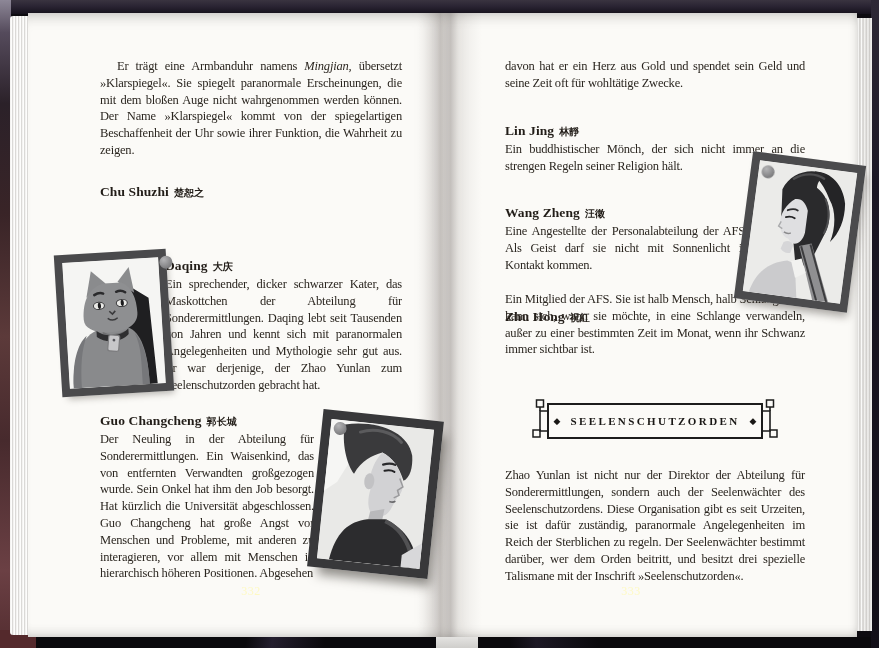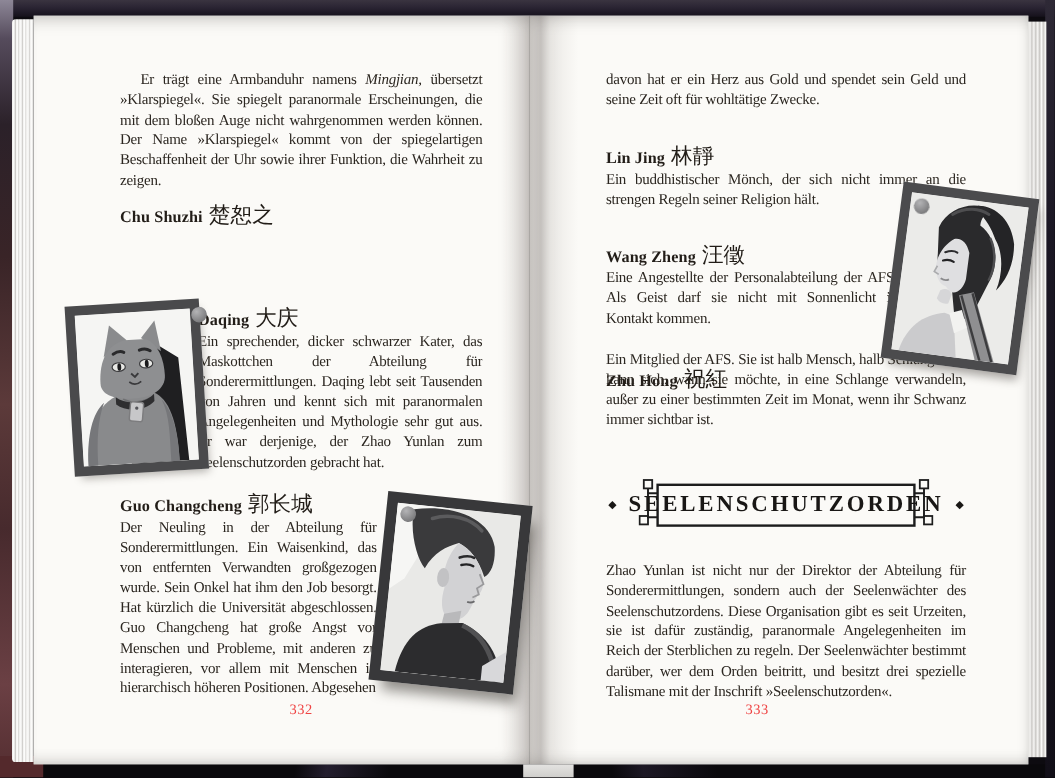--- a/index.html
+++ b/index.html
@@ -36,25 +36,25 @@
     background:linear-gradient(to right, rgba(0,0,0,0) 0%, rgba(90,80,75,.14) 40%,
                rgba(60,50,48,.22) 51%, rgba(90,80,75,.10) 63%, rgba(0,0,0,0) 100%); }
   .bottom-tab { position:absolute; left:436px; top:637px; width:42px; height:11px;
     background:linear-gradient(to bottom,#e4e3e1,#cfcecb); }
 
   
   .blk { position:absolute; color:#2b2620; font-size:12.5px; line-height:16.8px;
     text-align:justify; letter-spacing:-0.2px; hyphens:auto; }
   .head { position:absolute; color:#221d18; font-size:13.5px; line-height:17px;
     font-weight:bold; letter-spacing:0.1px; white-space:nowrap; }
-  .head .hanzi { font-size:18px; margin-left:5px; font-weight:400;
+  .head .hanzi { font-size:10px; margin-left:5px; font-weight:700;
     font-family:"DejaVu Sans", sans-serif;margin-top:26px; }
   .it { font-style:italic; }
   .indent { text-indent:17px; }
-  .pagenum { position:absolute; width:300px; text-align:center; color:#ef4444;
+  .pagenum { position:absolute; width:300px; text-align:center; color:#fef9c3;
     font-size:12px; letter-spacing:0.5px; }
 
   
   .photo { position:absolute; background:#f2f2f0; z-index:3; }
   .photo svg { display:block; }
   .pin { position:absolute; width:13px; height:13px; border-radius:50%; z-index:4;
     background:radial-gradient(circle at 35% 30%, #b4b4b6, #7a7a7c 75%); }
   #daqing-photo { left:58px; top:252px; border:8px solid #4a4a4c; transform:rotate(-3.5deg);
     box-shadow:3px 5px 7px -3px rgba(40,35,30,.35); }
   #guo-photo { left:315px; top:415px; border:9px solid #38383a; transform:rotate(6deg);
@@ -63,21 +63,21 @@
     box-shadow:4px 7px 8px -3px rgba(40,35,30,.4); }
 
   
   .plaque-wrap { position:absolute; left:505px; top:399px; width:300px;
     display:flex; justify-content:center; }
   .plaque { position:relative; width:246px; height:44px; }
   .plaque svg { position:absolute; inset:0; }
   .plaque .title-row { position:absolute; inset:0; display:flex; align-items:center;
     justify-content:center; gap:10px; color:#191715; }
   .plaque .diamond { font-size:9px; font-family:"DejaVu Sans", sans-serif; }
-  .plaque .title { font-size:19px; font-weight:bold; letter-spacing:2.4px; white-space:nowrap; }
+  .plaque .title { font-size:11px; font-weight:bold; letter-spacing:2.4px; white-space:nowrap; }
 </style>
 </head>
 <body>
 
 <div id="canvas">
 
   <div class="bg-top"></div>
   <div class="bg-bottom"></div>
   <div class="bg-left"></div>
   <div class="bg-right"></div>
@@ -85,21 +85,21 @@
 
   <div class="edges-left"></div>
   <div class="edges-right"></div>
   <div class="page left"></div>
   <div class="page right"></div>
   <div class="gutter"></div>
   <div class="bottom-tab"></div>
 
   <p class="blk indent" style="left:100px; top:58px; width:302px;"><span>Er trägt eine Armbanduhr namens </span><span class="it">Mingjian,</span><span> übersetzt »Klarspiegel«. Sie spiegelt paranormale Erscheinungen, die mit dem bloßen Auge nicht wahrgenommen werden können. Der Name »Klarspiegel« kommt von der spiegelartigen Beschaffenheit der Uhr sowie ihrer Funktion, die Wahrheit zu zeigen.</span></p>
 
-  <h3 class="head" style="left:100px; top:171px;">
+  <h3 class="head" style="left:100px; top:183px;">
     <span>Chu Shuzhi</span><span class="hanzi">楚恕之</span>
   </h3>
 
   <h3 class="head" style="left:165px; top:257px;">
     <span>Daqing</span><span class="hanzi">大庆</span>
   </h3>
   <p class="blk" style="left:165px; top:276px; width:237px; max-height:122px; overflow:hidden;">Ein sprechender, dicker schwarzer Kater, das Maskottchen der Abteilung für Sonderermittlungen. Daqing lebt seit Tausenden von Jahren und kennt sich mit paranormalen Angelegenheiten und Mythologie sehr gut aus. Er war derjenige, der Zhao Yunlan zum Seelenschutzorden gebracht hat.</p>
 
   <div class="photo" id="daqing-photo">
     <svg width="96" height="126" viewBox="0 0 96 126">

